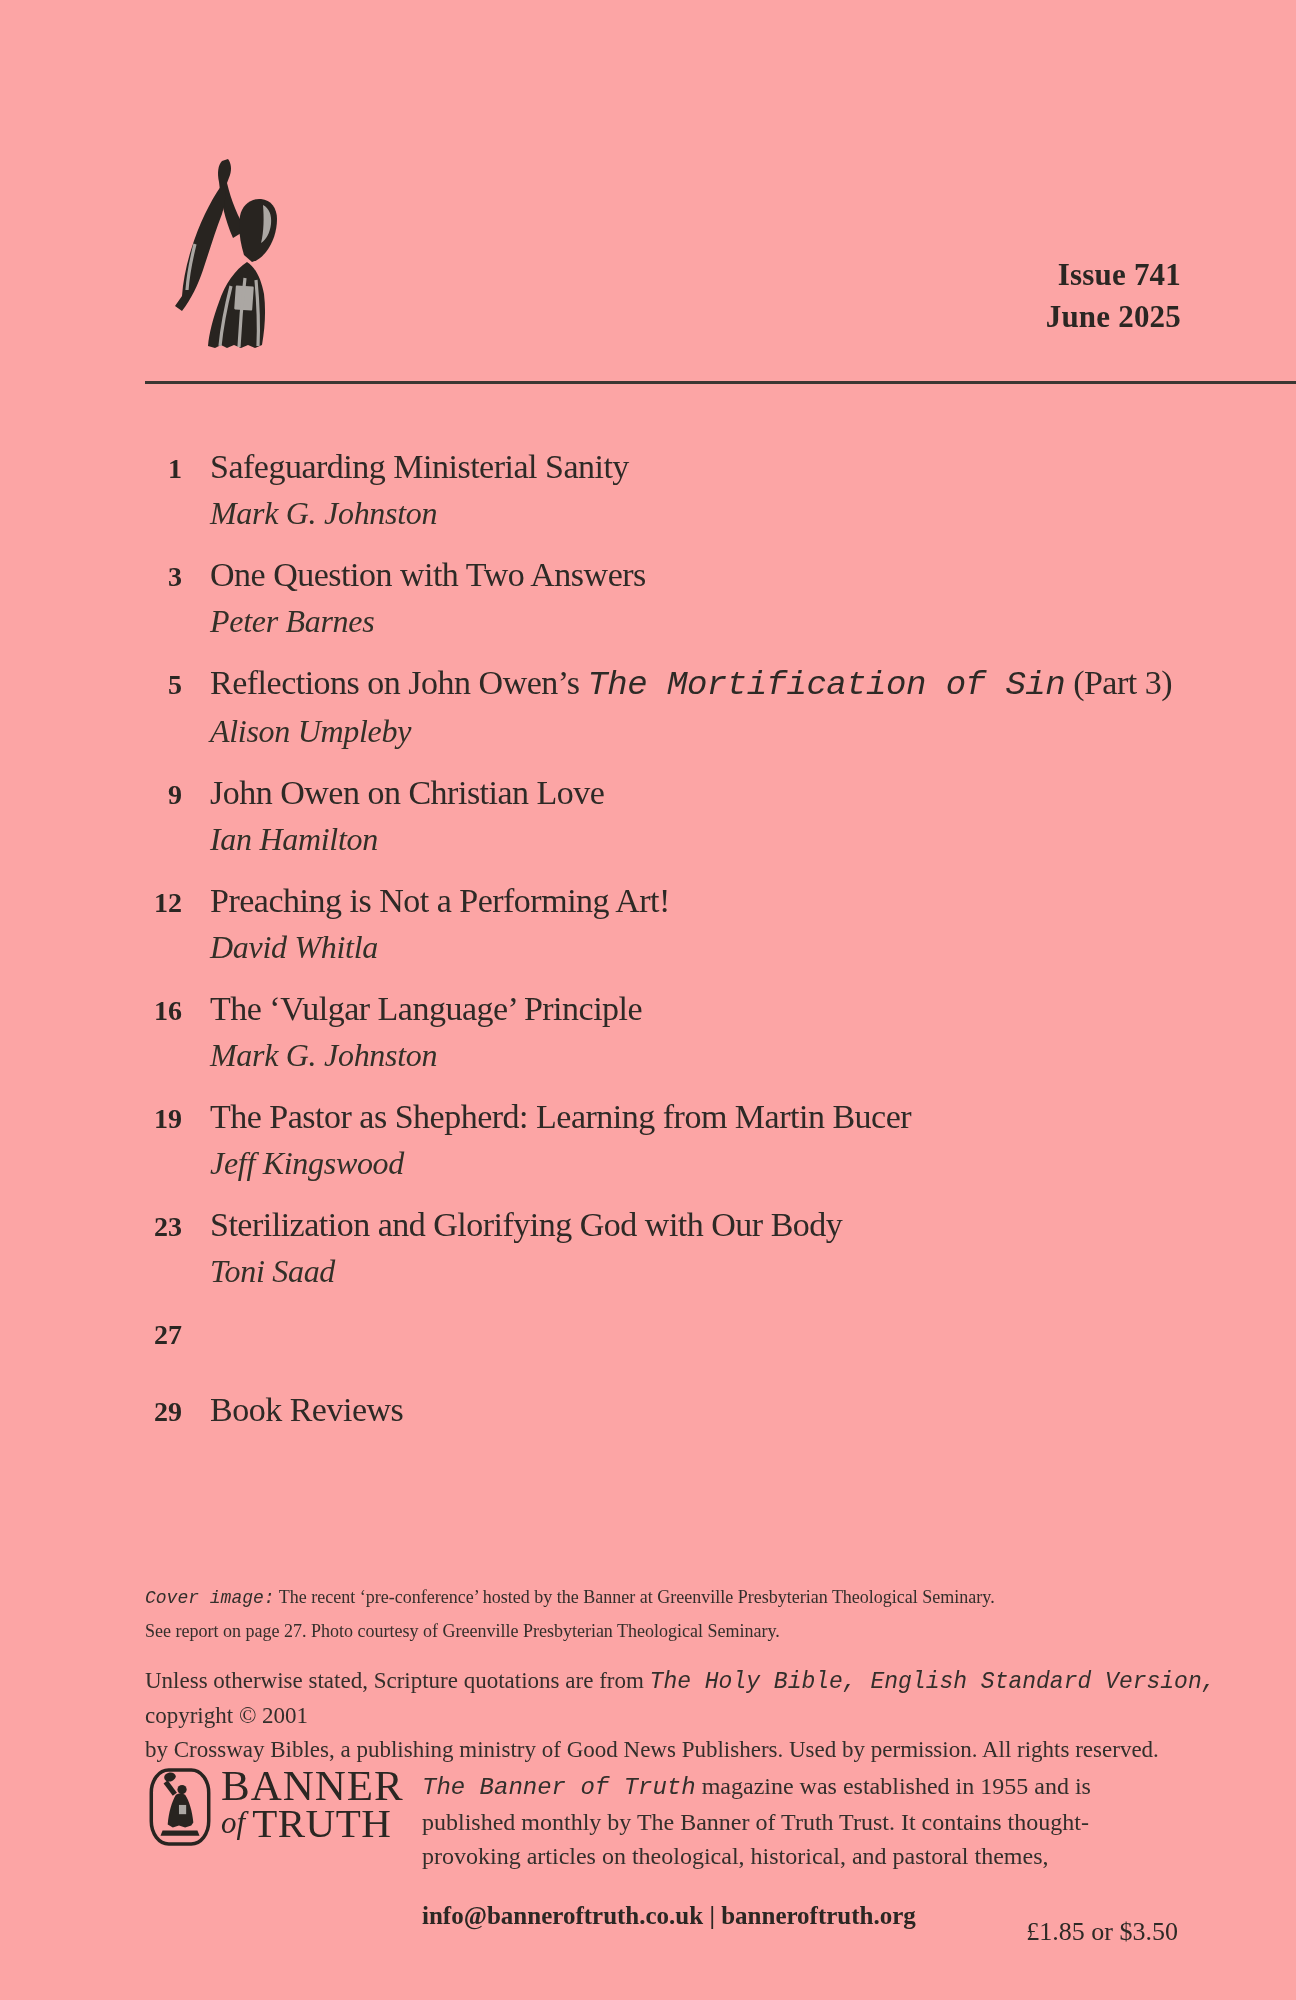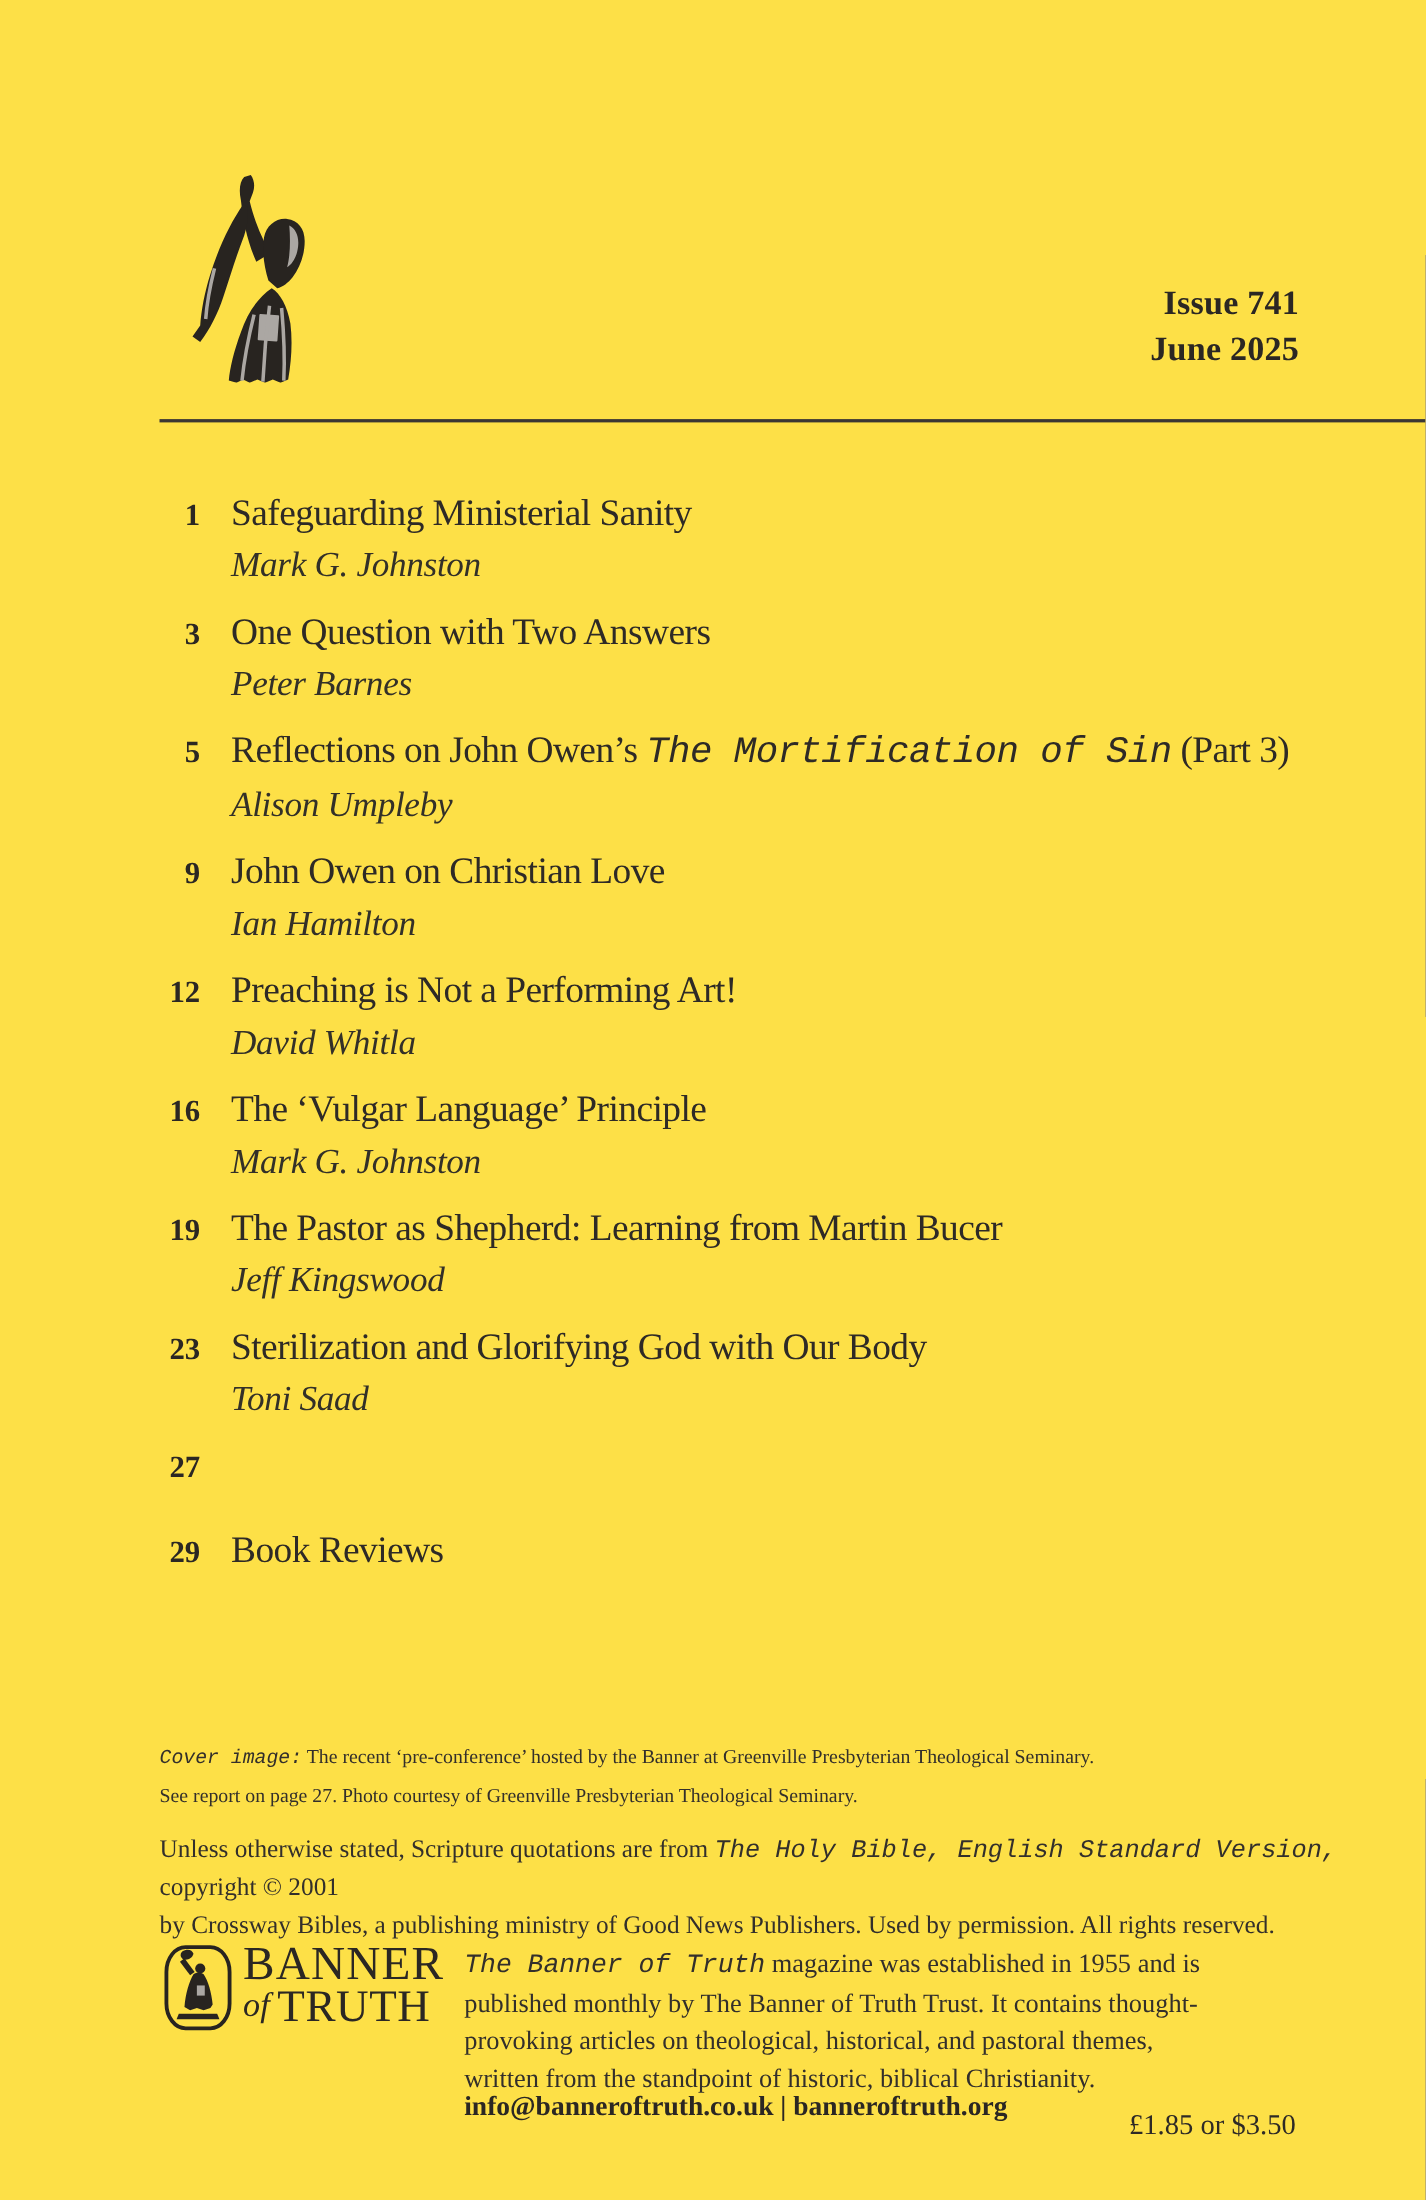--- a/index.html
+++ b/index.html
@@ -1,19 +1,19 @@
 <!DOCTYPE html>
 <html><head>
 <meta charset="utf-8">
 <style>
   html,body{margin:0;padding:0;background:#8e8a86;}
   .page{
     position:relative;
     width:1296px;height:2000px;
-    background:#fde047;
+    background:#fca5a5;
     color:#312d29;
     font-family:"Liberation Serif","DejaVu Serif",serif;
     overflow:hidden;
   }
   .it{font-style:italic;font-family:Liberation Mono, monospace;}
 
   
   .figure-logo{position:absolute;left:147px;top:158px;}
   .issue-block{
     position:absolute;right:115px;top:254px;
@@ -171,18 +171,18 @@
   </svg>
 
   <div class="wordmark">
     <div class="wm-line1">BANNER</div>
     <div class="wm-line2">
       <span class="wm-of">of</span>
       <span>TRUTH</span>
     </div>
   </div>
 
-  <div class="about"><span class="it">The Banner of Truth</span><span> magazine was established in 1955 and is</span><br><span>published monthly by The Banner of Truth Trust. It contains thought-</span><br><span>provoking articles on theological, historical, and pastoral themes,</span><br><span>written from the standpoint of historic, biblical Christianity.</span></div>
+  <div class="about"><span class="it">The Banner of Truth</span><span> magazine was established in 1955 and is</span><br><span>published monthly by The Banner of Truth Trust. It contains thought-</span><br><span>provoking articles on theological, historical, and pastoral themes,</span><br></div>
 
   <div class="contact">info@banneroftruth.co.uk | banneroftruth.org</div>
   <div class="price">£1.85 or $3.50</div>
 
 </div>
 
 </body></html>

